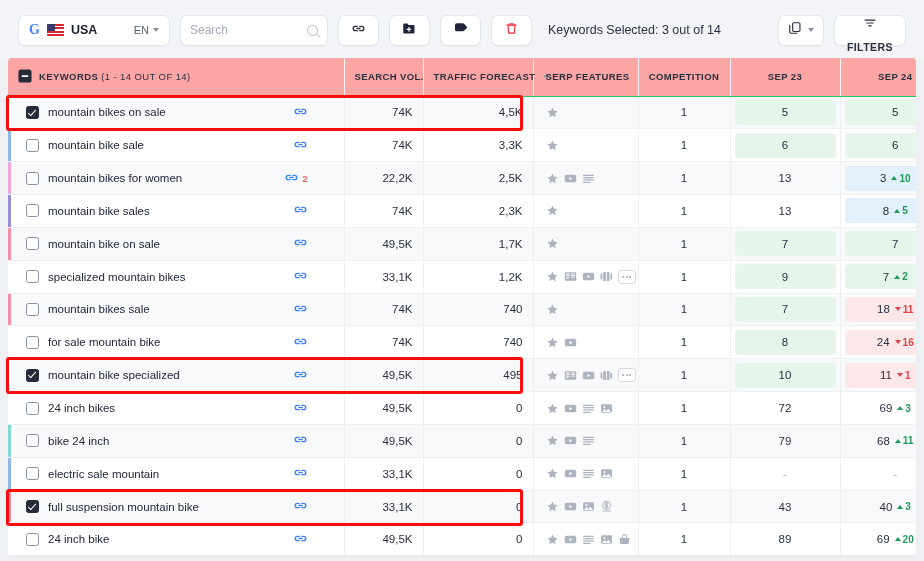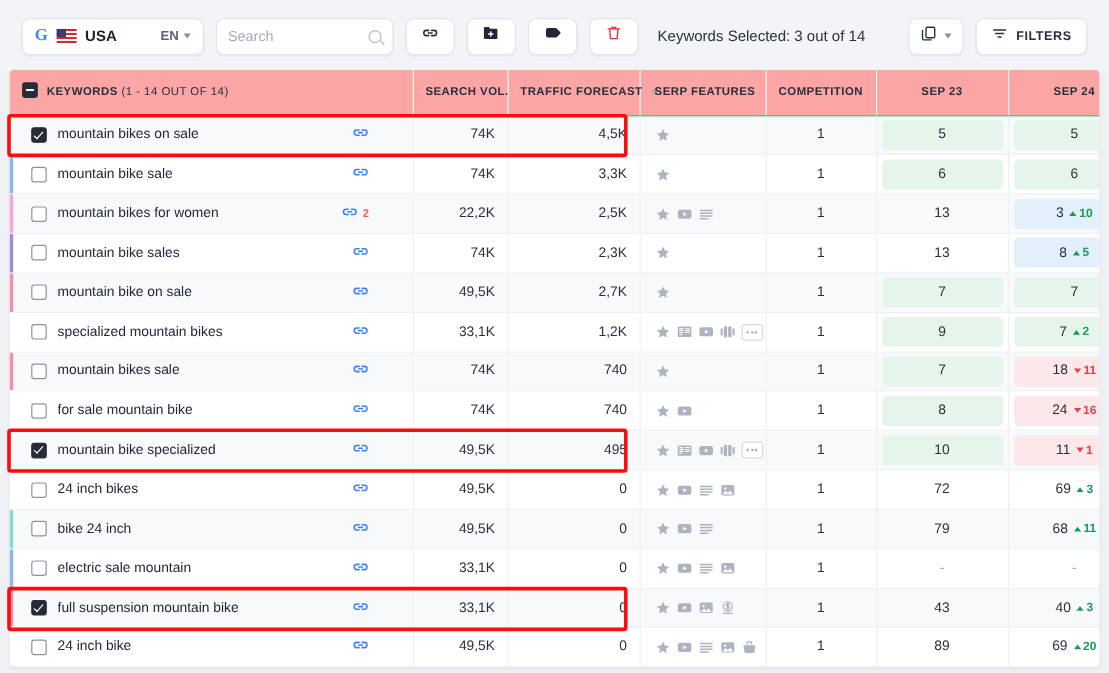--- a/index.html
+++ b/index.html
@@ -27,41 +27,41 @@
   .g-logo {
     font-family: "Liberation Serif", serif; font-weight: bold;
     font-size: 14px; color: #4285F4; line-height: 1;
   }
   .flag { width: 17px; height: 12px; border-radius: 1px; position: relative;
           overflow: hidden; background: #fff; flex: 0 0 auto;}
   .flag .stripes { position:absolute; inset:0;
     background: repeating-linear-gradient(to bottom,#d7282f 0 1.7px,#fff 1.7px 3.4px); }
   .flag .canton { position:absolute; left:0; top:0; width:8px; height:6.5px; background:#3c3b6e; }
   .geo-name { font-size: 12.5px; color: #1b1f2b; font-weight: 600; }
-  .lang { margin-left: auto; font-size: 11px; color: #596076; font-weight: 700;
+  .lang { margin-left: auto; font-size: 11px; color: #596076; font-weight: 400;
           display:flex; align-items:center; gap:4px; }
   .chev { width:0;height:0;border-left:3.5px solid transparent;border-right:3.5px solid transparent;
           border-top:4px solid #8a90a2; }
 
   .search-box { width: 148px; padding: 0 9px; gap: 0; }
   .search-box input {
     border: none; outline: none; background: transparent; flex: 1;
     font-family: "Liberation Sans", sans-serif; font-size: 12px; color: #1b1f2b;
     width: 100%;
   }
   .search-box input::placeholder { color: #a6abba; }
   .mag { width:11px;height:11px;border:1.4px solid #b3b8c6;border-radius:50%; position:relative; flex:0 0 auto;}
   .mag::after{content:"";position:absolute;right:-3.5px;bottom:-2px;width:4.5px;height:1.4px;
               background:#b3b8c6;transform:rotate(45deg);}
 
   .icon-btn { width: 41px; justify-content: center; }
   .sel-text { font-size: 12.5px; color: #2a2f3e; margin: 0 8px 0 6px; white-space: nowrap; }
 
   .copy-btn { padding: 0 9px; gap: 6px; }
-  .pill-btn { padding: 0 12px; gap: 7px; }
+  .pill-btn { padding: 0 12px; gap: 7px; flex-direction: column; }
   .pill-label { font-size: 10.5px; letter-spacing: .45px; font-weight: 700; color: #2a2f3e; }
 
   
   .tablewrap { position: absolute; left: 8px; top: 58px; width: 908px; height: 498px;
                background: #fff; border-radius: 4px; overflow: hidden;
                box-shadow: 0 1px 2px rgba(20,25,40,.06); }
   table { width: 916px; border-collapse: collapse; table-layout: fixed; }
   thead th {
     height: 38px; background: #fca5a5; border-bottom: 1px solid #22c55e;
     font-size: 9.5px; letter-spacing: .4px; font-weight: 700; color: #2a2f3e;
@@ -432,21 +432,21 @@
                 <span class="linkwrap">
                   <span><svg width="15" height="15" viewBox="0 0 24 24" fill="none" stroke="#3b82f6" stroke-width="2.1" stroke-linecap="round">
                       <path d="M9.5 12h5"></path>
                       <path d="M10 8.5H7a3.5 3.5 0 0 0 0 7h3"></path>
                       <path d="M14 8.5h3a3.5 3.5 0 0 1 0 7h-3"></path>
                     </svg></span>
                 </span>
               </div>
             </td>
             <td class="c-sv">49,5K</td>
-            <td class="c-tf">2,7K</td>
+            <td class="c-tf">1,7K</td>
             <td class="c-sf">
               <div class="serp">
                 <span class="sicon">
                   <svg viewBox="0 0 24 24" fill="#aeb3c0">
                     <path d="M12 2.8l2.85 6.1 6.65.8-4.9 4.6 1.3 6.6L12 17.6 6.1 20.9l1.3-6.6-4.9-4.6 6.65-.8z"></path>
                   </svg>
                 </span>
               </div>
             </td>
             <td class="c-cp">1</td>

